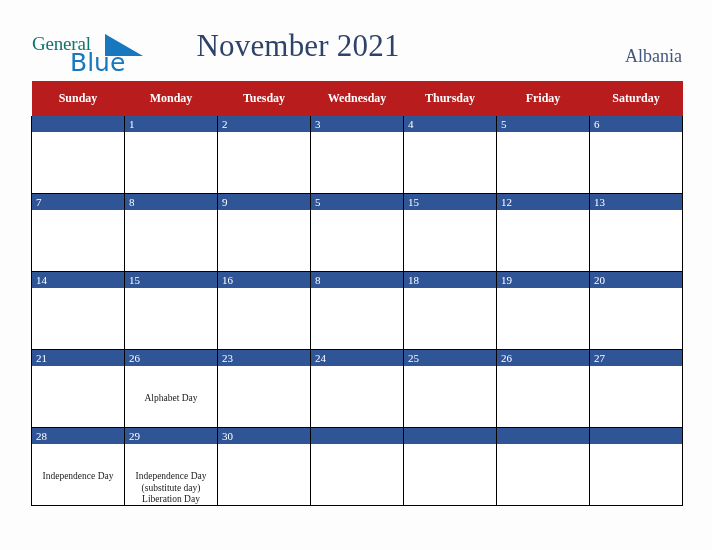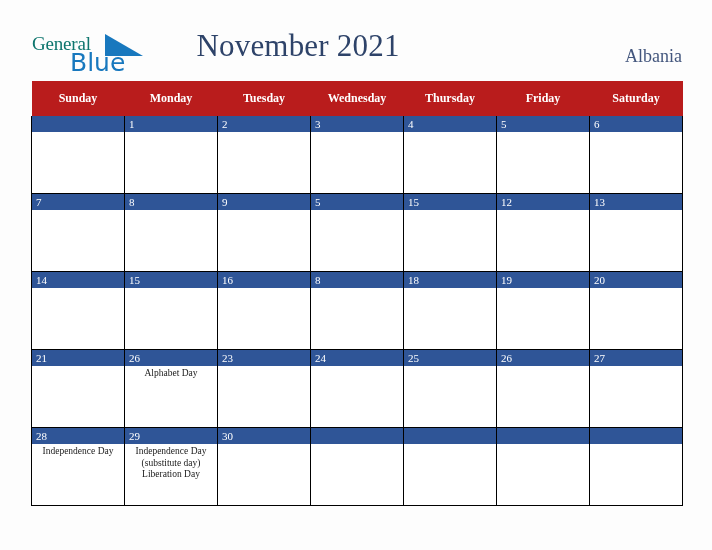--- a/index.html
+++ b/index.html
@@ -134,20 +134,21 @@
   }
   .date-bar.empty { color: transparent; }
 
   .events {
     padding: 2px 2px 0 2px;
     text-align: center;
     font-family: "Liberation Serif", serif;
     font-size: 9.5px;
     line-height: 11.5px;
     color: #1a1a1a;
+    margin-top: 25px;
   }
   .event-line { display: block; }
 </style>
 </head>
 <body>
 
 <div id="header-bar">
 
   <div id="brand-logo">
     <span id="brand-general">General</span>

